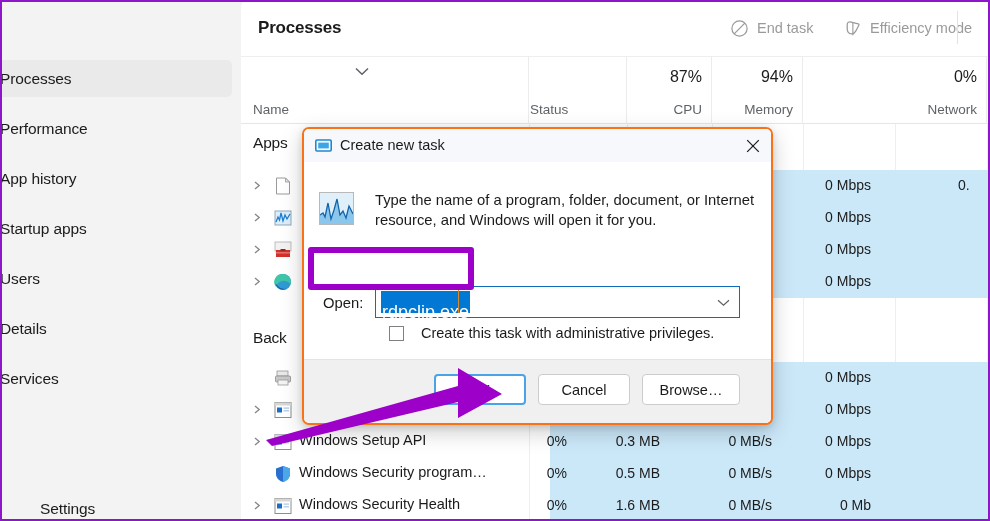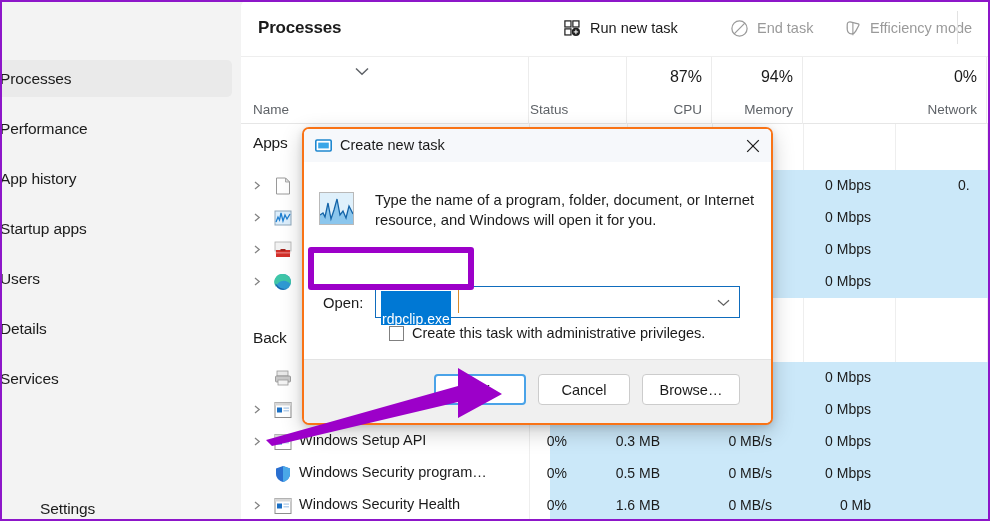--- a/index.html
+++ b/index.html
@@ -255,44 +255,44 @@
     position: absolute;
     left: 71px; top: 124px;
     width: 365px; height: 32px;
     border: 1px solid #0f6cbd;
     background: #ffffff;
   }
   .open-sel {
     position: absolute;
     left: 5px; top: 4px;
     height: 22px;
-    padding: 17px 1px;
+    padding: 10px 1px;
     background: #0078d4;
     color: #ffffff;
-    font-size: 14px;
+    font-size: 18px;
     line-height: 22px;
     white-space: nowrap;
   }
   .caret {
     position: absolute;
     left: 82px; top: 3px;
     width: 1px; height: 23px;
     background: #d88b2a;
   }
   .open-chev {
     position: absolute;
     right: 9px; top: 12px;
     width: 13px; height: 8px;
   }
   .chk-row {
     position: absolute;
     left: 85px; top: 163px;
     display: flex;
     align-items: center;
-    gap: 8px;
+    gap: 17px;
   }
   .chkbox {
     width: 15px; height: 15px;
     border: 1px solid #808080;
     background: #ffffff;
     flex: none;
   }
   .chk-label { font-size: 14.5px; color: #1b1b1b; }
   .dlg-footer {
     position: absolute;
@@ -368,31 +368,20 @@
         <span>Services</span>
       </div>
     <div class="nav-settings"><span>Settings</span></div>
   </div>
 
   <div class="main">
 
     <div class="toolbar">
       <div class="page-title">Processes</div>
 
-      <div class="tb-btn" style="left:322px">
-        <svg class="tb-ico" viewBox="0 0 20 20">
-          <rect x="2" y="2" width="6.4" height="6.4" fill="none" stroke="#202020" stroke-width="1.3"></rect>
-          <rect x="10.4" y="2" width="6.4" height="6.4" fill="none" stroke="#202020" stroke-width="1.3"></rect>
-          <rect x="2" y="10.4" width="6.4" height="6.4" fill="none" stroke="#202020" stroke-width="1.3"></rect>
-          <circle cx="13.6" cy="13.6" r="4.3" fill="#202020"></circle>
-          <rect x="13.05" y="11.2" width="1.1" height="4.8" fill="#ffffff"></rect>
-          <rect x="11.2" y="13.05" width="4.8" height="1.1" fill="#ffffff"></rect>
-        </svg>
-        <span>Run new task</span>
-      </div>
 
       <div class="tb-btn disabled" style="left:489px">
         <svg class="tb-ico" viewBox="0 0 20 20">
           <circle cx="10" cy="10" r="8" fill="none" stroke="#9a9a9a" stroke-width="1.3"></circle>
           <line x1="4.4" y1="15.6" x2="15.6" y2="4.4" stroke="#9a9a9a" stroke-width="1.3"></line>
         </svg>
         <span>End task</span>
       </div>
 
       <div class="tb-btn disabled" style="left:602px">

